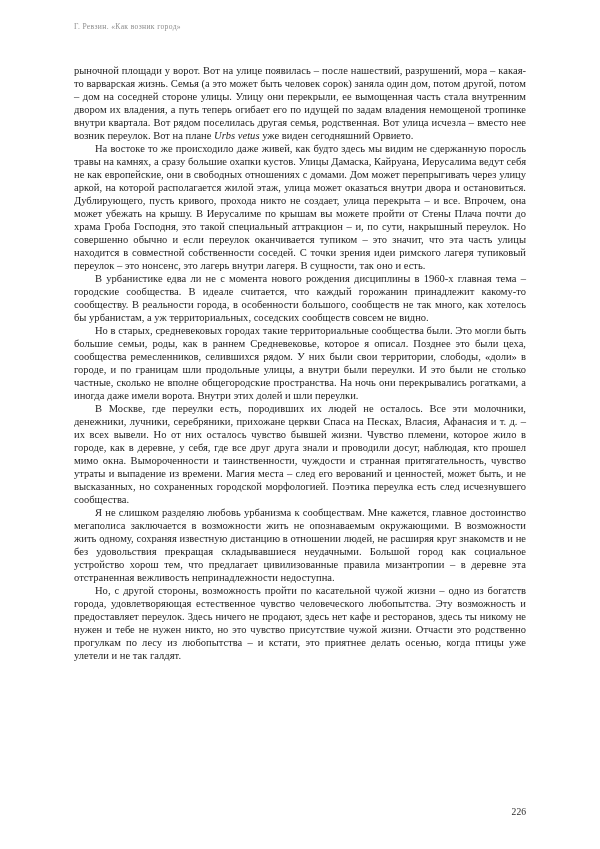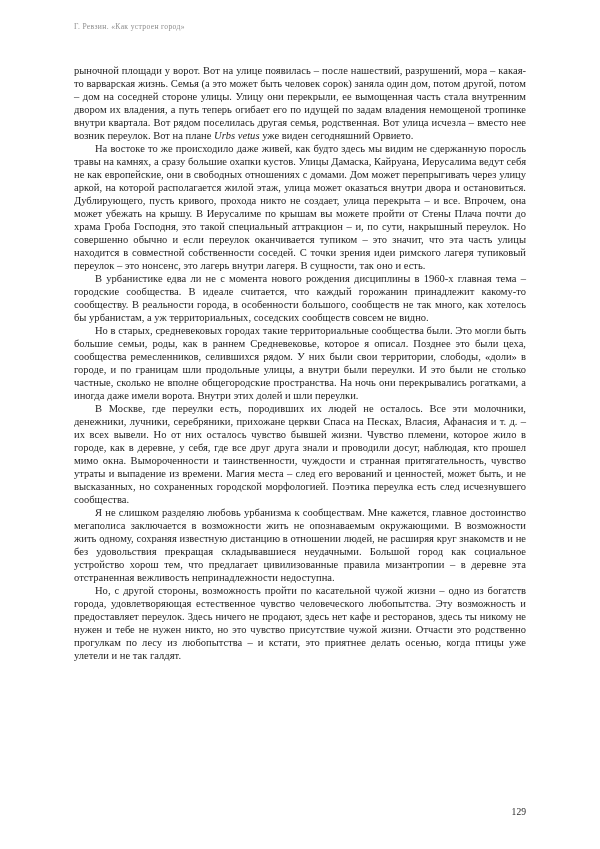--- a/index.html
+++ b/index.html
@@ -59,27 +59,27 @@
     font-size: 9.6px;
     color: #2a2a2a;
     font-family: "Liberation Serif", serif;
   }
 </style>
 </head>
 <body>
 
 <div class="page">
 
-  <div class="running-head">Г.  Ревзин.  «Как устроен город»</div>
+  <div class="running-head">Г.  Ревзин.  «Как возник город»</div>
 
   <div class="body-block">
       <p class="para first"><span>рыночной площади у ворот. Вот на улице появилась – после нашествий, разрушений, мора – какая-то варварская жизнь. Семья (а это может быть человек сорок) заняла один дом, потом другой, потом – дом на соседней стороне улицы. Улицу они перекрыли, ее вымощенная часть стала внутренним двором их владения, а путь теперь огибает его по идущей по задам владения немощеной тропинке внутри квартала. Вот рядом поселилась другая семья, родственная. Вот улица исчезла – вместо нее возник переулок. Вот на плане </span><i>Urbs vetus</i><span> уже виден сегодняшний Орвието.</span></p>
       <p class="para"><span>На востоке то же происходило даже живей, как будто здесь мы видим не сдержанную поросль травы на камнях, а сразу большие охапки кустов. Улицы Дамаска, Кайруана, Иерусалима ведут себя не как европейские, они в свободных отношениях с домами. Дом может перепрыгивать через улицу аркой, на которой располагается жилой этаж, улица может оказаться внутри двора и остановиться. Дублирующего, пусть кривого, прохода никто не создает, улица перекрыта – и все. Впрочем, она может убежать на крышу. В Иерусалиме по крышам вы можете пройти от Стены Плача почти до храма Гроба Господня, это такой специальный аттракцион – и, по сути, накрышный переулок. Но совершенно обычно и если переулок оканчивается тупиком – это значит, что эта часть улицы находится в совместной собственности соседей. С точки зрения идеи римского лагеря тупиковый переулок – это нонсенс, это лагерь внутри лагеря. В сущности, так оно и есть.</span></p>
       <p class="para"><span>В урбанистике едва ли не с момента нового рождения дисциплины в 1960-х главная тема – городские сообщества. В идеале считается, что каждый горожанин принадлежит какому-то сообществу. В реальности города, в особенности большого, сообществ не так много, как хотелось бы урбанистам, а уж территориальных, соседских сообществ совсем не видно.</span></p>
       <p class="para"><span>Но в старых, средневековых городах такие территориальные сообщества были. Это могли быть большие семьи, роды, как в раннем Средневековье, которое я описал. Позднее это были цеха, сообщества ремесленников, селившихся рядом. У них были свои территории, слободы, «доли» в городе, и по границам шли продольные улицы, а внутри были переулки. И это были не столько частные, сколько не вполне общегородские пространства. На ночь они перекрывались рогатками, а иногда даже имели ворота. Внутри этих долей и шли переулки.</span></p>
       <p class="para"><span>В Москве, где переулки есть, породивших их людей не осталось. Все эти молочники, денежники, лучники, серебряники, прихожане церкви Спаса на Песках, Власия, Афанасия и т. д. – их всех вывели. Но от них осталось чувство бывшей жизни. Чувство племени, которое жило в городе, как в деревне, у себя, где все друг друга знали и проводили досуг, наблюдая, кто прошел мимо окна. Вымороченности и таинственности, чуждости и странная притягательность, чувство утраты и выпадение из времени. Магия места – след его верований и ценностей, может быть, и не высказанных, но сохраненных городской морфологией. Поэтика переулка есть след исчезнувшего сообщества.</span></p>
       <p class="para"><span>Я не слишком разделяю любовь урбанизма к сообществам. Мне кажется, главное достоинство мегаполиса заключается в возможности жить не опознаваемым окружающими. В возможности жить одному, сохраняя известную дистанцию в отношении людей, не расширяя круг знакомств и не без удовольствия прекращая складывавшиеся неудачными. Большой город как социальное устройство хорош тем, что предлагает цивилизованные правила мизантропии – в деревне эта отстраненная вежливость непринадлежности недоступна.</span></p>
       <p class="para"><span>Но, с другой стороны, возможность пройти по касательной чужой жизни – одно из богатств города, удовлетворяющая естественное чувство человеческого любопытства. Эту возможность и предоставляет переулок. Здесь ничего не продают, здесь нет кафе и ресторанов, здесь ты никому не нужен и тебе не нужен никто, но это чувство присутствие чужой жизни. Отчасти это родственно прогулкам по лесу из любопытства – и кстати, это приятнее делать осенью, когда птицы уже улетели и не так галдят.</span></p>
     </div>
 
-  <div class="folio">129</div>
+  <div class="folio">226</div>
 
 </div>
 
 </body></html>

